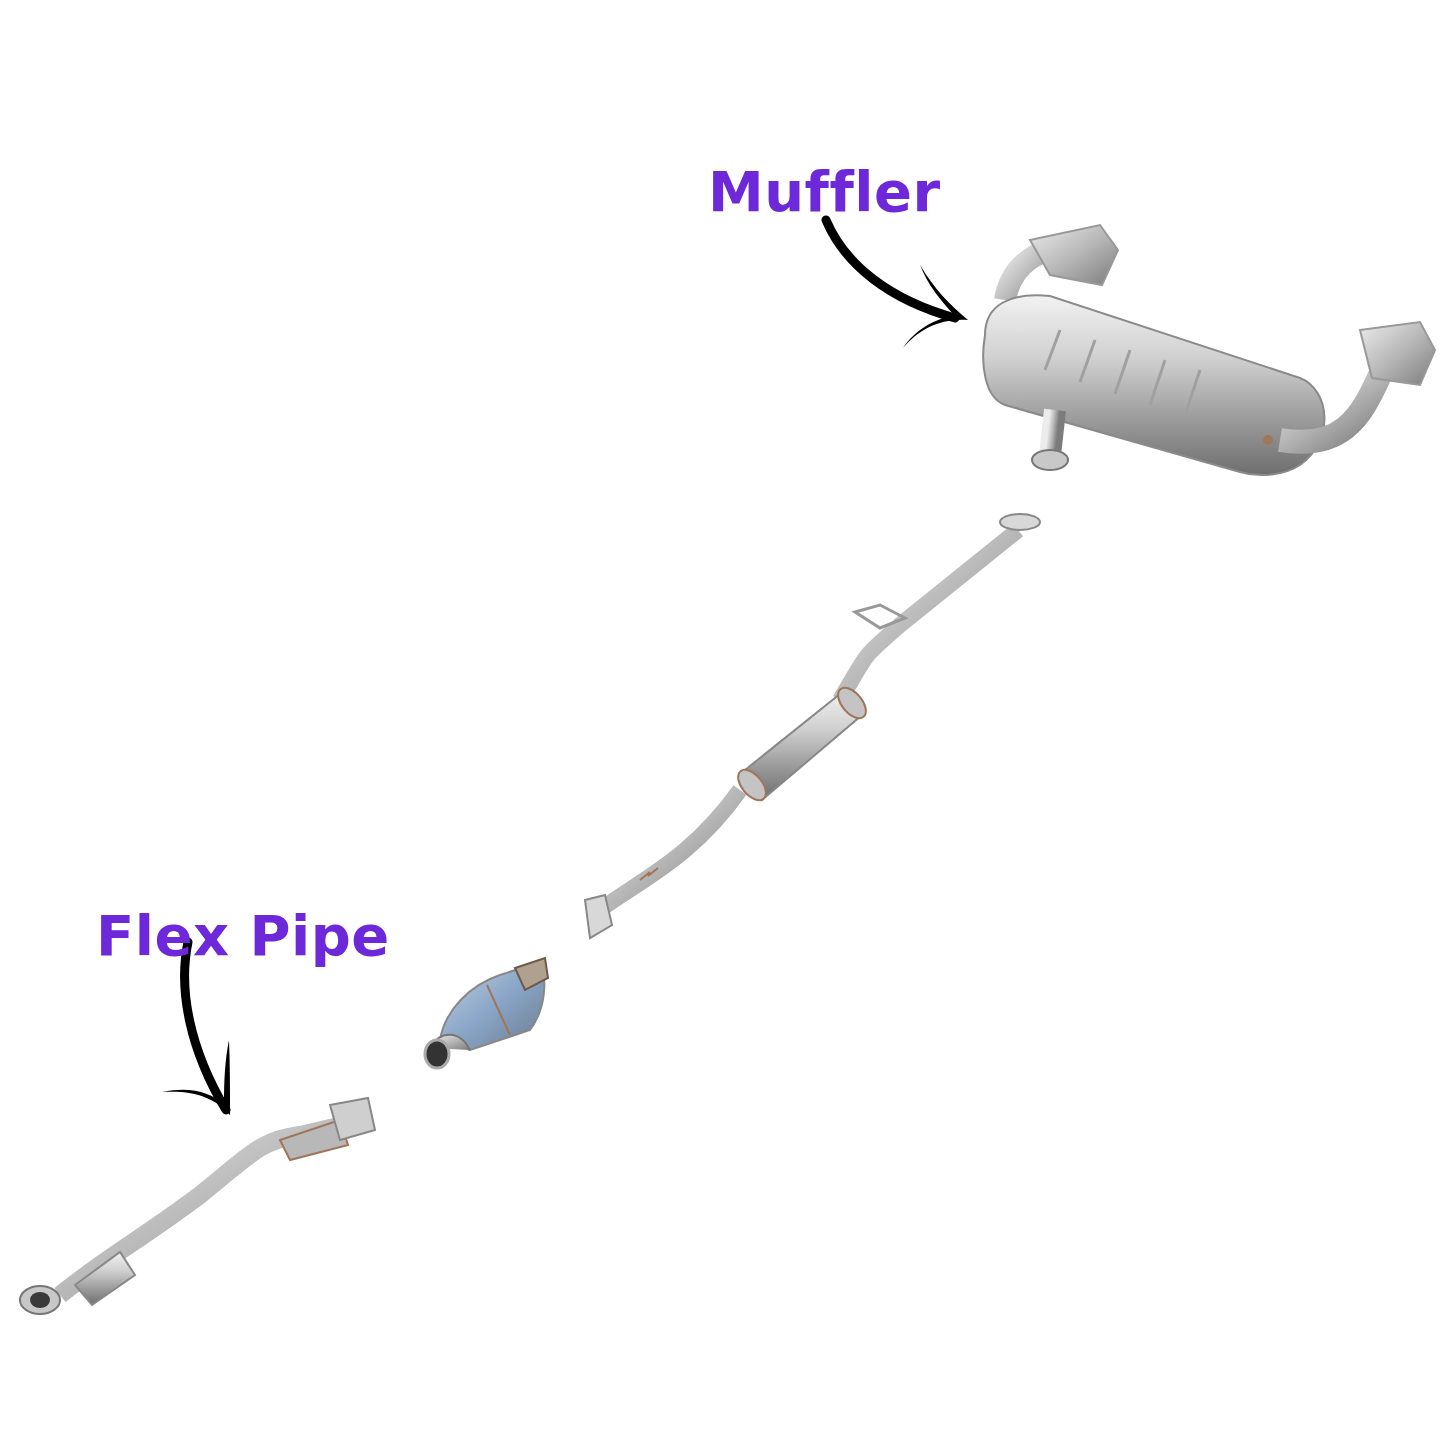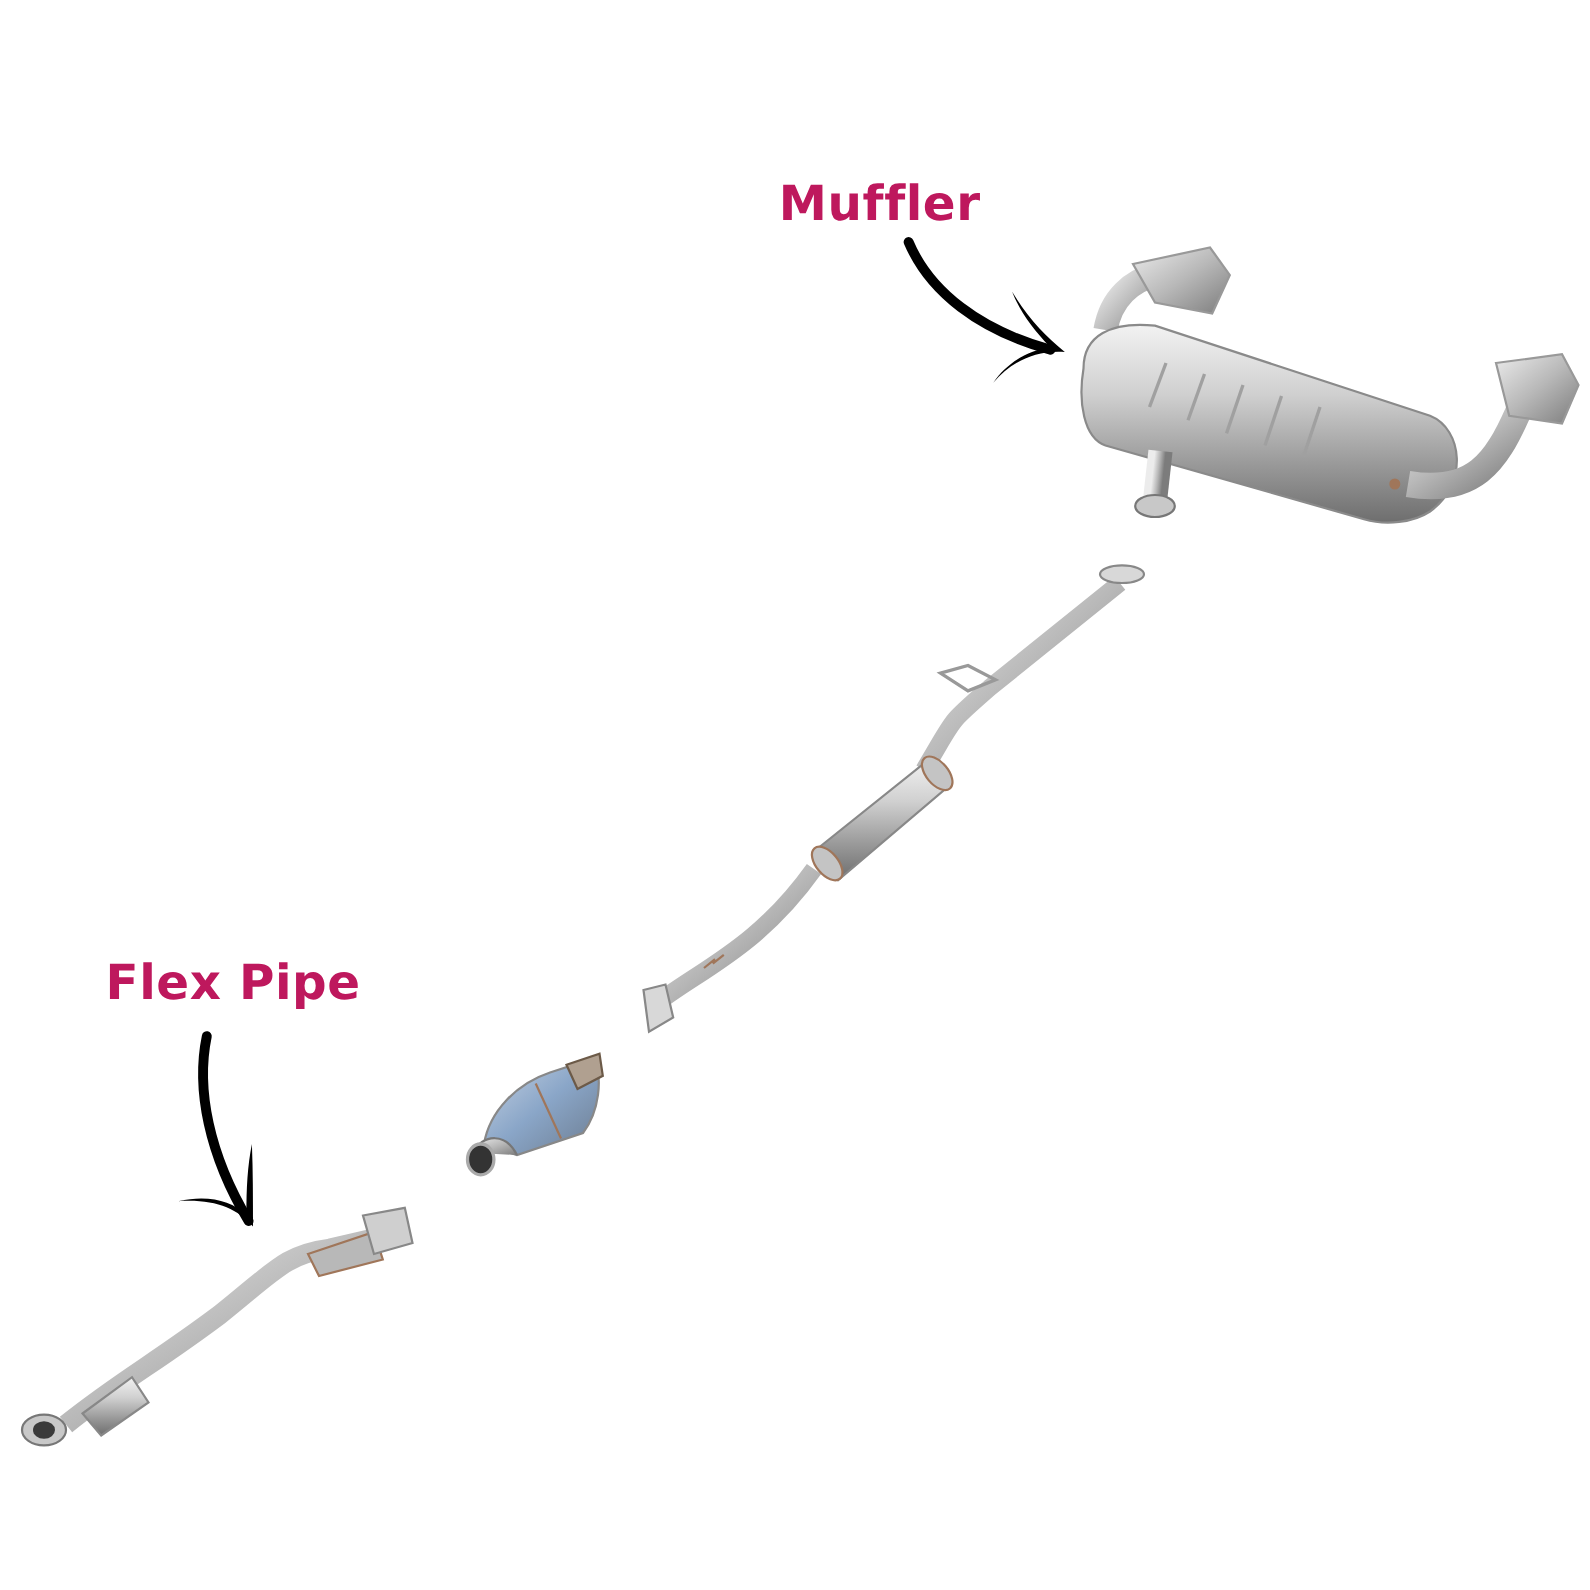--- a/index.html
+++ b/index.html
@@ -1,21 +1,21 @@
 <!DOCTYPE html>
 <html><head>
   <meta charset="utf-8">
   <style>
     html, body { margin: 0; padding: 0; background: #ffffff; }
     body { width: 1445px; height: 1445px; position: relative; overflow: hidden;
            font-family: "Liberation Sans", sans-serif; }
     .label { position: absolute; font-family: "DejaVu Sans", sans-serif; font-weight: bold;
-             color: #be185d; font-size: 44px; letter-spacing: 0.5px; line-height: 1; }
+             color: #6d28d9; font-size: 56px; letter-spacing: 0.5px; line-height: 1; }
     #muffler-label { left: 708px; top: 164px; }
-    #flexpipe-label { left: 96px; top: 872px; }
+    #flexpipe-label { left: 96px; top: 908px; }
     svg.scene { position: absolute; left: 0; top: 0; }
   </style>
 </head>
 <body>
 
 <svg class="scene" width="1445" height="1445" viewBox="0 0 1445 1445">
   <defs>
     <linearGradient id="metal" x1="0" y1="0" x2="0" y2="1">
       <stop offset="0" stop-color="#f2f2f2"></stop>
       <stop offset="0.35" stop-color="#d0d0d0"></stop>

